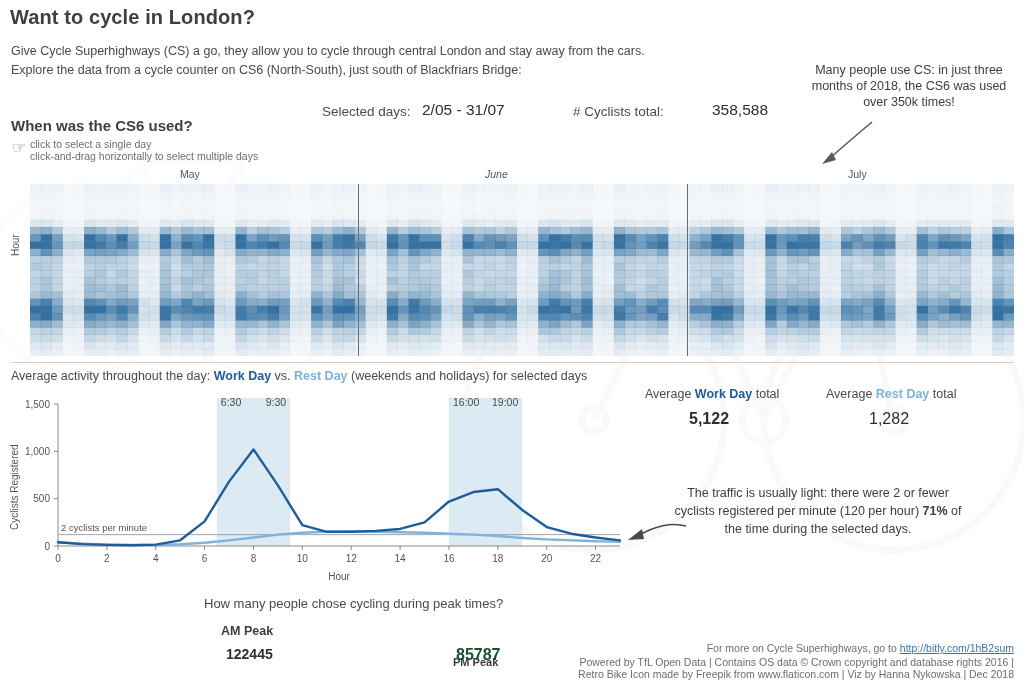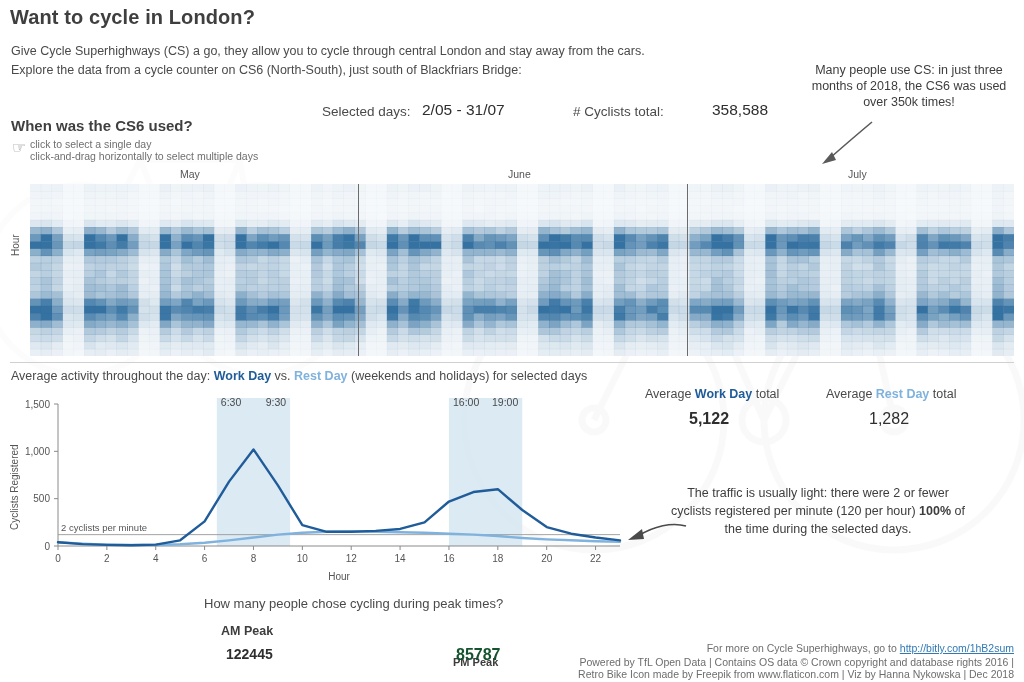--- a/index.html
+++ b/index.html
@@ -352,21 +352,21 @@
   <div class="tot-label"># Cyclists total:</div>
   <div class="tot-value">358,588</div>
 
   <div class="section-q">When was the CS6 used?</div>
   <div class="hint-icon">☞</div>
   <div class="hint1">click to select a single day</div>
   <div class="hint2">click-and-drag horizontally to select multiple days</div>
 
   <div class="heat-wrap">
     <div class="month-label" style="left:170px;">May</div>
-    <div class="month-label" style="left:498px;">June</div>
+    <div class="month-label" style="left:475px;font-style:italic;">June</div>
     <div class="month-label" style="left:838px;">July</div>
     <div class="hour-axis-label">Hour</div>
     <svg class="heat-canvas" id="heat-svg" viewBox="0 0 984 172" preserveAspectRatio="none">
         <rect x="0.00" y="0.00" width="11.21" height="7.57" fill="#2e6d9e" fill-opacity="0.083"></rect>
         <rect x="0.00" y="7.17" width="11.21" height="7.57" fill="#2e6d9e" fill-opacity="0.068"></rect>
         <rect x="0.00" y="14.33" width="11.21" height="7.57" fill="#2e6d9e" fill-opacity="0.062"></rect>
         <rect x="0.00" y="21.50" width="11.21" height="7.57" fill="#2e6d9e" fill-opacity="0.060"></rect>
         <rect x="0.00" y="28.67" width="11.21" height="7.57" fill="#2e6d9e" fill-opacity="0.068"></rect>
         <rect x="0.00" y="35.83" width="11.21" height="7.57" fill="#2e6d9e" fill-opacity="0.165"></rect>
         <rect x="0.00" y="43.00" width="11.21" height="7.57" fill="#2e6d9e" fill-opacity="0.484"></rect>
@@ -2615,21 +2615,21 @@
       <polyline points="58.00,150.21 82.43,152.11 106.87,152.86 131.30,153.24 155.74,152.58 180.17,148.32 204.61,129.39 229.04,89.63 253.48,57.44 277.91,93.41 302.35,133.17 326.78,139.80 351.22,139.80 375.65,138.85 400.09,136.96 424.52,130.33 448.96,109.51 473.39,100.04 497.83,97.20 522.26,118.03 546.70,135.07 571.13,141.69 595.57,145.48 620.00,148.32" fill="none" stroke="#1f5c99" stroke-width="2.4" stroke-linejoin="round" stroke-linecap="round"></polyline>
     </svg>
   <div class="y-axis-title">Cyclists Registered</div>
 
   <svg style="position:absolute;left:618px;top:516px;" width="70" height="32" viewBox="0 0 70 32">
     <path d="M68 10 C54 6, 36 10, 20 20" stroke="#4a4a4a" stroke-width="1.6" fill="none"></path>
     <path d="M10 24 L24 13 L26 23 Z" fill="#4a4a4a"></path>
   </svg>
 
   <div class="annot-right">
-    <span>The traffic is usually light: there were 2 or fewer cyclists registered per minute (120 per hour) </span><span class="pct">100%</span><span> of the time during the selected days.</span>
+    <span>The traffic is usually light: there were 2 or fewer cyclists registered per minute (120 per hour) </span><span class="pct">71%</span><span> of the time during the selected days.</span>
   </div>
 
   <div class="peak-q">How many people chose cycling during peak times?</div>
   <div class="am-peak-label">AM Peak</div>
   <div class="am-peak-value">122445</div>
   <div class="pm-peak-label">PM Peak</div>
   <div class="pm-peak-value">85787</div>
 
   <div class="footer f1">
     <span>For more on Cycle Superhighways, go to </span><a href="#">http://bitly.com/1hB2sum</a>

